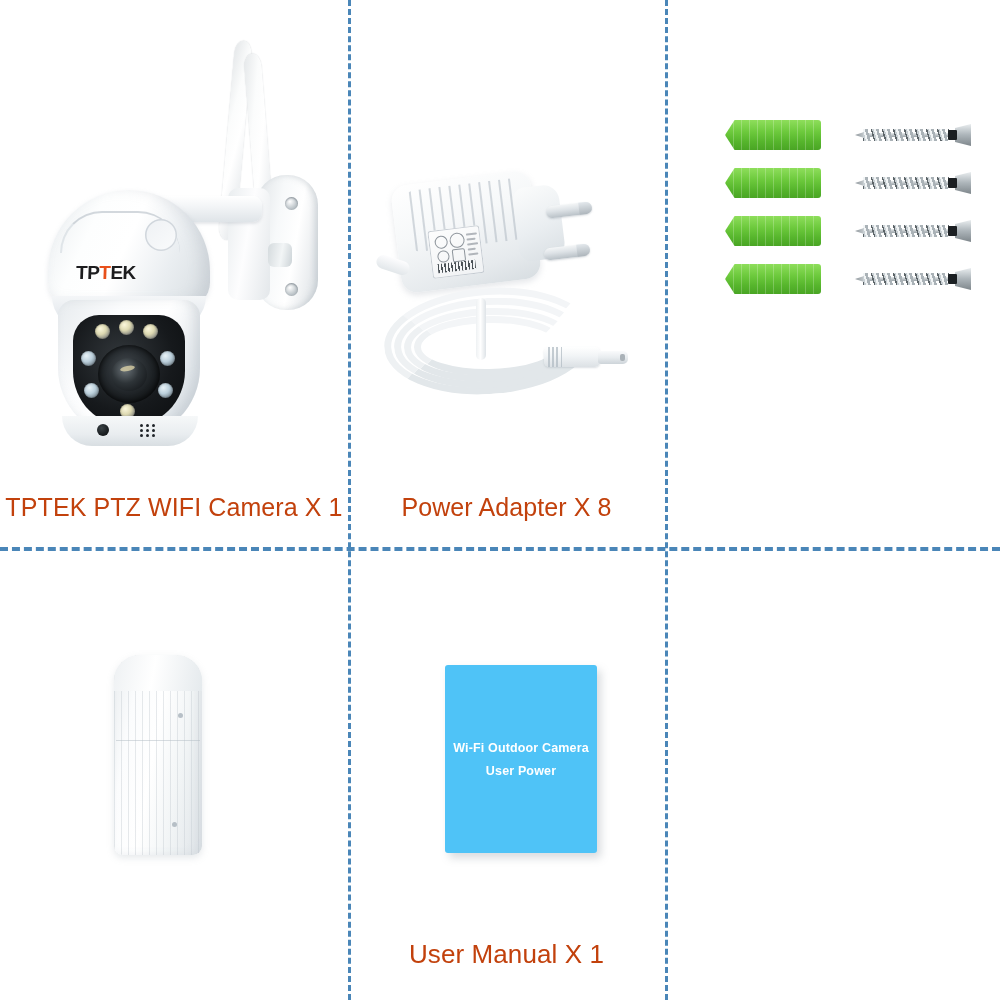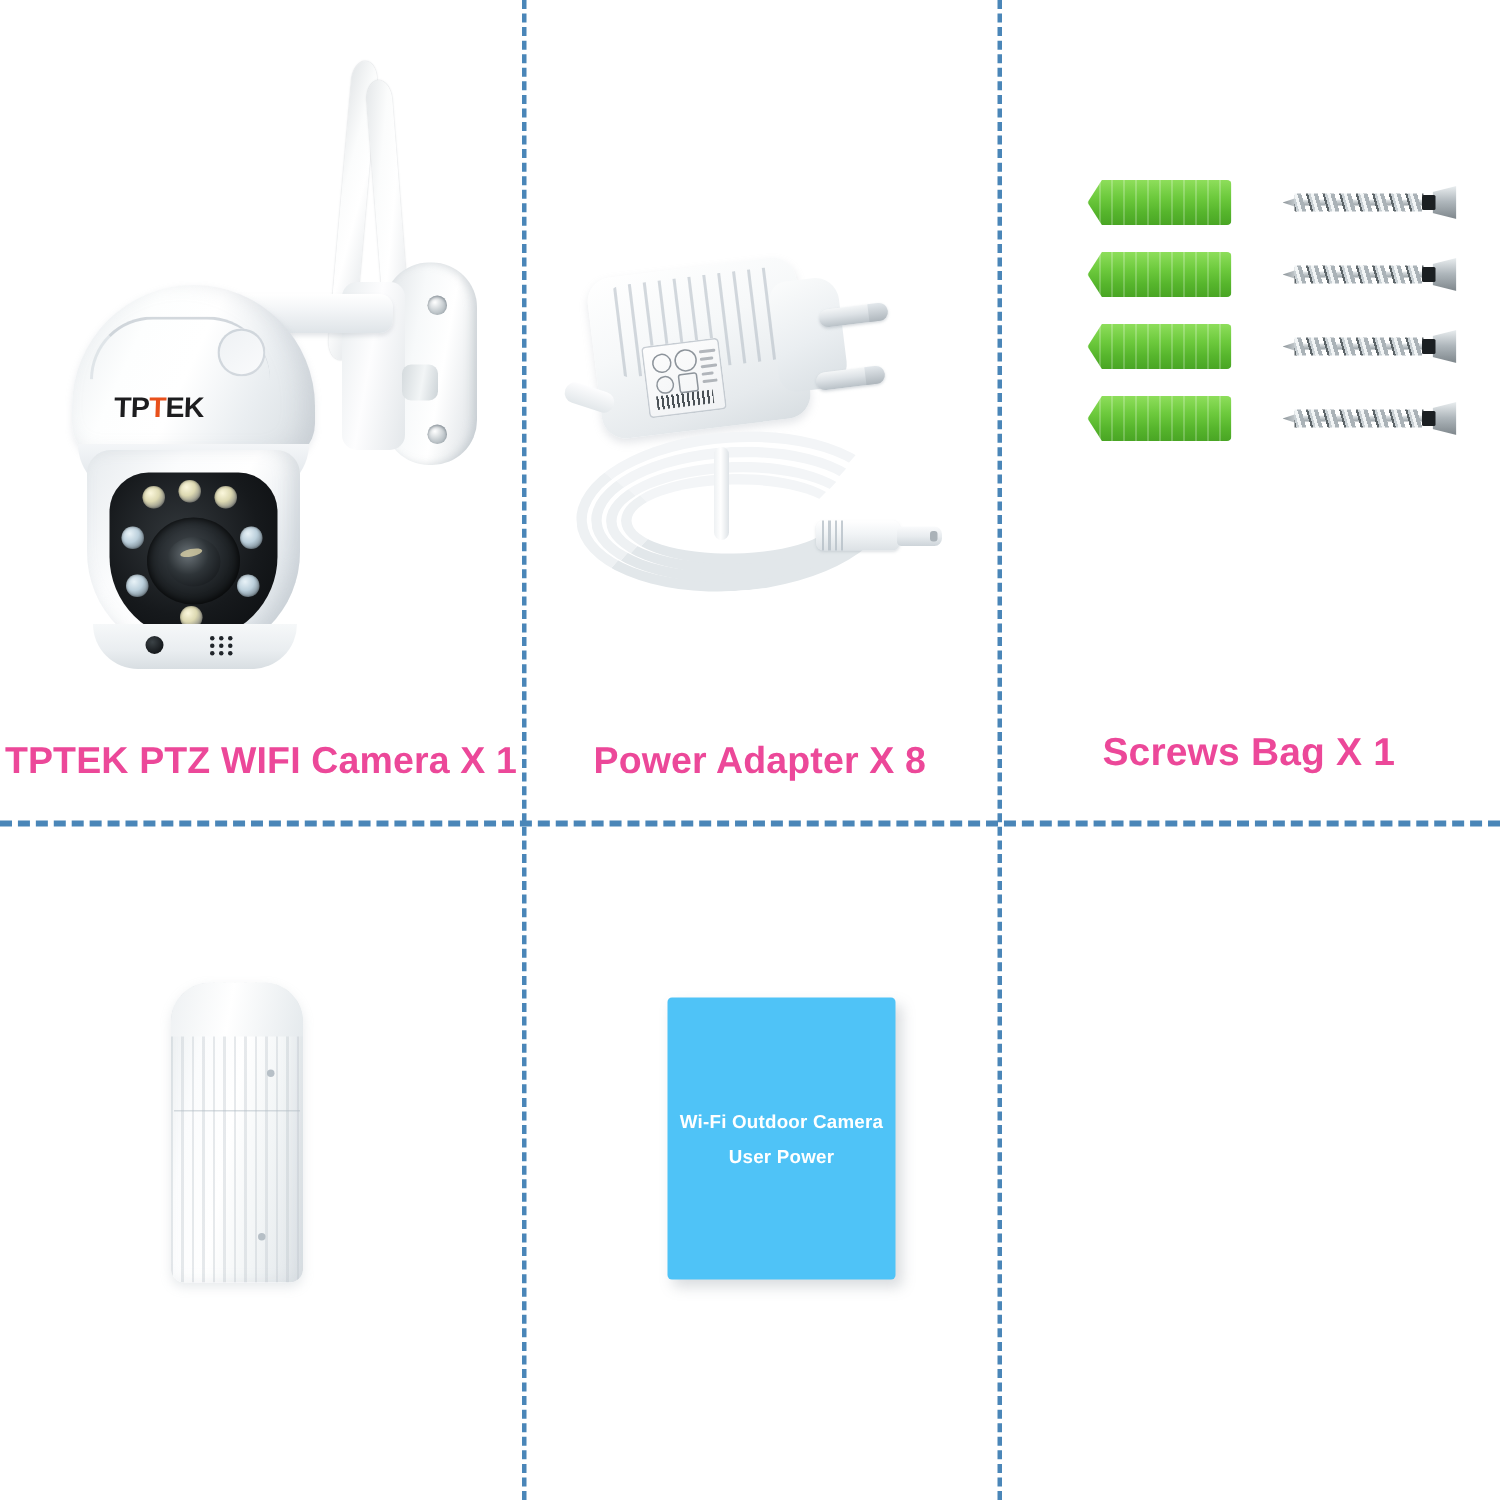--- a/index.html
+++ b/index.html
@@ -51,23 +51,23 @@
     border-top: 4px dashed #4a86b8;
     z-index: 5;
   }
   .divider-h.h1 { top: 547px; }
 
   
   .label {
     position: absolute;
     width: 100%;
     text-align: center;
-    color: #ec4899;
+    color: #c2410c;
     font-size: 25px;
-    font-weight: 700;
+    font-weight: 400;
     letter-spacing: 0.1px;
     white-space: nowrap;
   }
   .row1 .label { bottom: 25px; }
   .row2 .label { bottom: 30px; font-size: 26px; }
 
   
   .stage {
     position: relative;
     width: 100%;
@@ -733,21 +733,20 @@
         </div>
         <div class="screw s4">
           <span class="point"></span>
             <span class="core"></span>
             <span class="thread"></span>
             <span class="head"></span>
             <span class="slot"></span>
         </div>
       </div>
     </div>
-    <div class="label">Screws Bag X 1</div>
   </div>
 
   <div class="cell row2">
     <div class="stage">
       <div class="wl-wrap" style="top:90px">
         <div class="lid"></div>
         <div class="lid-cap"></div>
         <div class="lid-seam"></div>
         <div class="lid-dot d1"></div>
         <div class="lid-dot d2"></div>
@@ -757,19 +756,20 @@
 
   <div class="cell row2">
     <div class="stage">
       <div class="um-wrap" style="top:90px">
         <div class="manual">
           <div class="m-line">Wi-Fi Outdoor Camera</div>
           <div class="m-line">User Power</div>
         </div>
       </div>
     </div>
+    <div class="label">User Manual X 1</div>
   </div>
 
 </div>
 
 <div class="divider-v v1"></div>
 <div class="divider-v v2"></div>
 <div class="divider-h h1"></div>
 
 </body></html>

